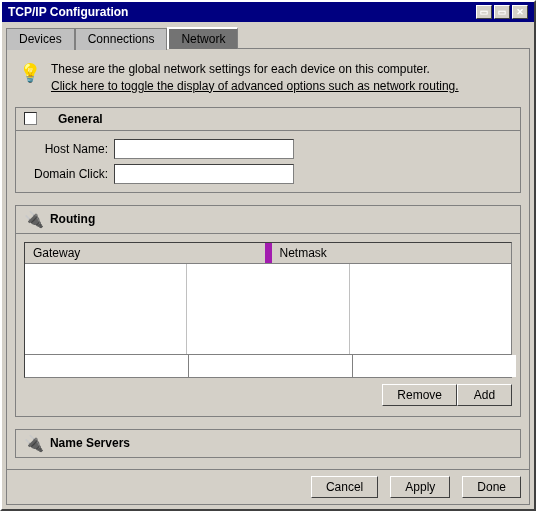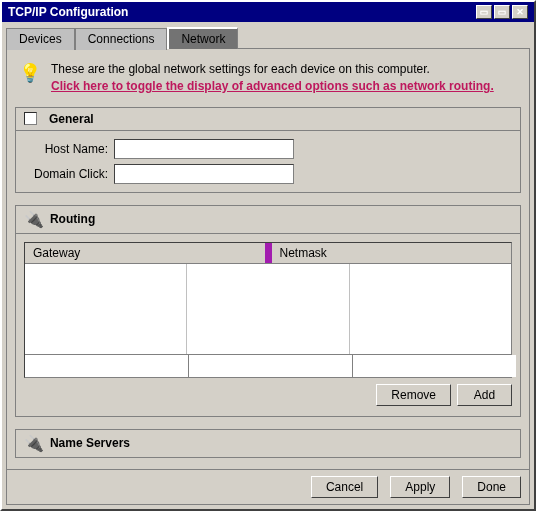--- a/index.html
+++ b/index.html
@@ -133,36 +133,35 @@
       font-size: 18px;
       color: #808080;
     }
 
     .info-text {
       font-size: 12px;
       line-height: 1.4;
     }
 
     .info-link {
-      color: #be185d;
+      color: #000000;
       text-decoration: underline;
       cursor: pointer;
-      font-weight: bold;
     }
 
     .group-box {
       border: 1px solid #808080;
       background: #d4d0c8;
       margin-bottom: 4px;
     }
 
     .group-header {
       display: flex;
       align-items: center;
-      gap: 12px;
+      gap: 21px;
       padding: 4px 8px;
       background: #d4d0c8;
       border-bottom: 1px solid #808080;
     }
 
     .group-checkbox {
       width: 13px;
       height: 13px;
       border: 1px inset #808080;
       background: white;
@@ -284,21 +283,21 @@
       outline: none;
     }
 
     .table-cell-input:last-child {
       border-right: none;
     }
 
     .routing-buttons {
       display: flex;
       justify-content: flex-end;
-      gap: 6px;
+      gap: 0;
       padding: 0 0 2px 0;
     }
 
     .btn {
       padding: 3px 14px;
       font-size: 12px;
       background: #d4d0c8;
       border: 1px solid #ffffff;
       border-right-color: #404040;
       border-bottom-color: #404040;

